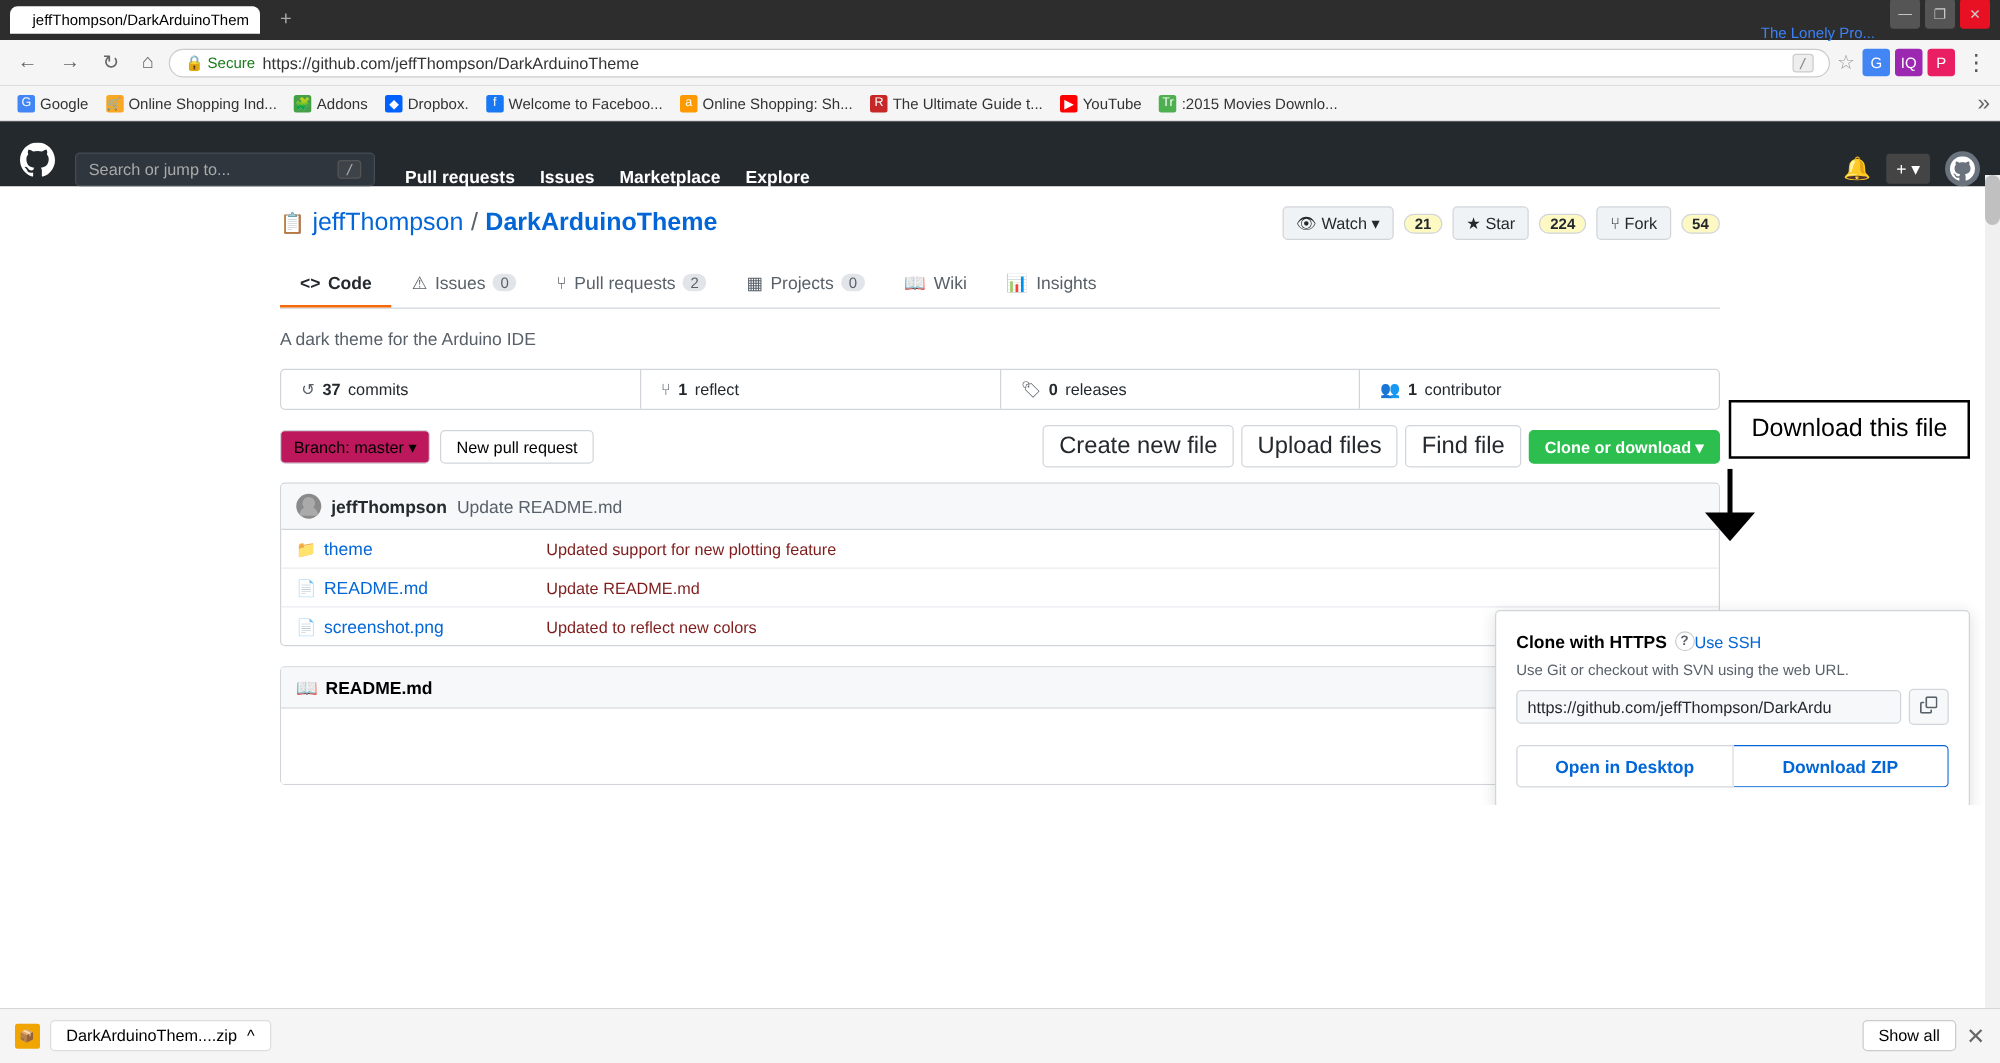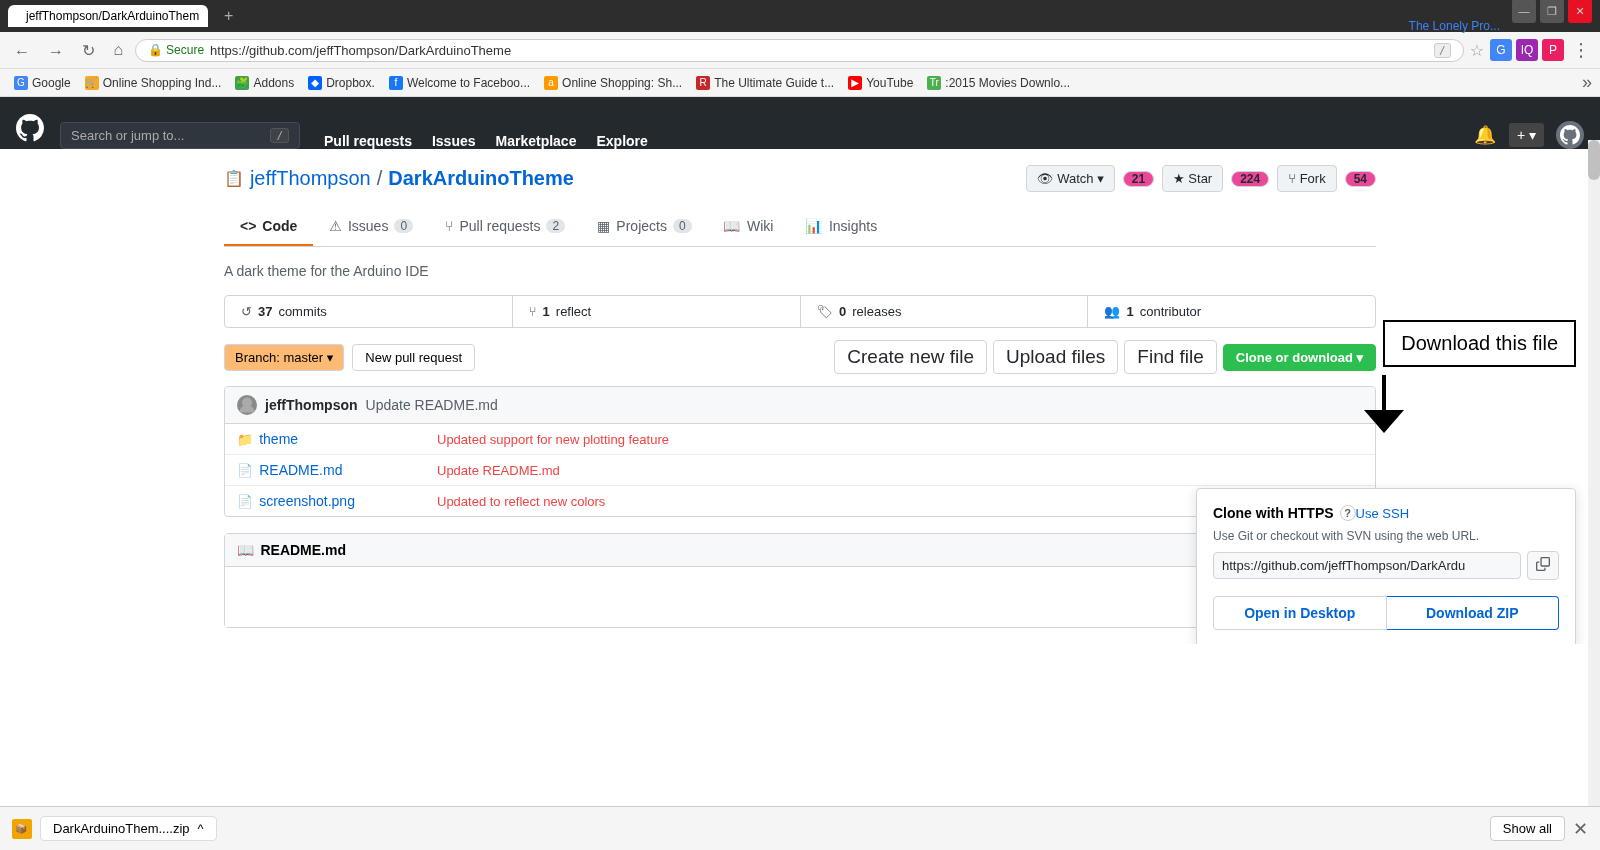--- a/index.html
+++ b/index.html
@@ -117,21 +117,21 @@
     .repo-sep { color: #586069; }
     .repo-name { color: #0366d6; font-weight: 600; text-decoration: none; cursor: pointer; }
     .repo-actions { display: flex; align-items: center; gap: 8px; }
     .action-btn {
       display: flex; align-items: center; gap: 4px;
       border: 1px solid #d1d5da; border-radius: 4px;
       background: #eff3f6; padding: 5px 10px;
       font-size: 13px; cursor: pointer; color: #24292e;
     }
     .action-count {
-      background: #ec4899; border: 1px solid #d1d5da; border-radius: 10px;
+      background: #fef9c3; border: 1px solid #d1d5da; border-radius: 10px;
       padding: 0 8px; font-size: 12px; font-weight: 600; color: #24292e;
     }
 
     
     .repo-tabs { border-bottom: 1px solid #d1d5da; display: flex; gap: 0; margin-bottom: 16px; }
     .repo-tab {
       padding: 10px 16px; font-size: 14px; cursor: pointer; color: #586069;
       border-bottom: 2px solid transparent; display: flex; align-items: center; gap: 6px;
     }
     .repo-tab.active { color: #24292e; border-bottom-color: #f66a0a; font-weight: 600; }
@@ -152,21 +152,21 @@
     .stat-item:last-child { border-right: none; }
     .stat-item strong { font-weight: 600; }
     .stat-icon { color: #586069; }
 
     
     .action-row {
       display: flex; align-items: center; justify-content: space-between; margin-bottom: 12px;
     }
     .branch-area { display: flex; align-items: center; gap: 8px; }
     .branch-btn {
-      border: 1px solid #d1d5da; border-radius: 4px; background: #fdba74;
+      border: 1px solid #d1d5da; border-radius: 4px; background: #be185d;
       padding: 5px 10px; font-size: 13px; cursor: pointer; display: flex; align-items: flex-end; gap: 4px;
     }
     .pull-req-btn {
       border: 1px solid #d1d5da; border-radius: 4px; background: #fff;
       padding: 5px 12px; font-size: 13px; cursor: pointer;
     }
     .file-actions { display: flex; align-items: center; gap: 6px; }
     .file-action-btn {
       border: 1px solid #d1d5da; border-radius: 4px; background: #fff;
       padding: 5px 12px; font-size: 19px; cursor: pointer; color: #24292e;
@@ -187,21 +187,21 @@
     .commit-user { font-weight: 600; color: #24292e; cursor: pointer; }
     .commit-msg { color: #586069; }
     .file-row {
       display: flex; align-items: center; padding: 7px 12px;
       border-bottom: 1px solid #eaecef;
     }
     .file-row:last-child { border-bottom: none; }
     .file-name-col { width: 200px; display: flex; align-items: center; gap: 6px; }
     .file-icon { color: #586069; font-size: 13px; }
     .file-link { color: #0366d6; text-decoration: none; cursor: pointer; }
-    .file-msg { flex: 1; color: #ef4444; font-size: 13px; }
+    .file-msg { flex: 1; color: #7f1d1d; font-size: 13px; }
 
     
     .readme-section { border: 1px solid #d1d5da; border-radius: 4px; }
     .readme-header { background: #f6f8fa; padding: 8px 12px; border-bottom: 1px solid #d1d5da; display: flex; align-items: center; gap: 6px; font-weight: 600; }
 
     
     .clone-dropdown {
       position: absolute;
       right: 24px;
       top: 488px;

